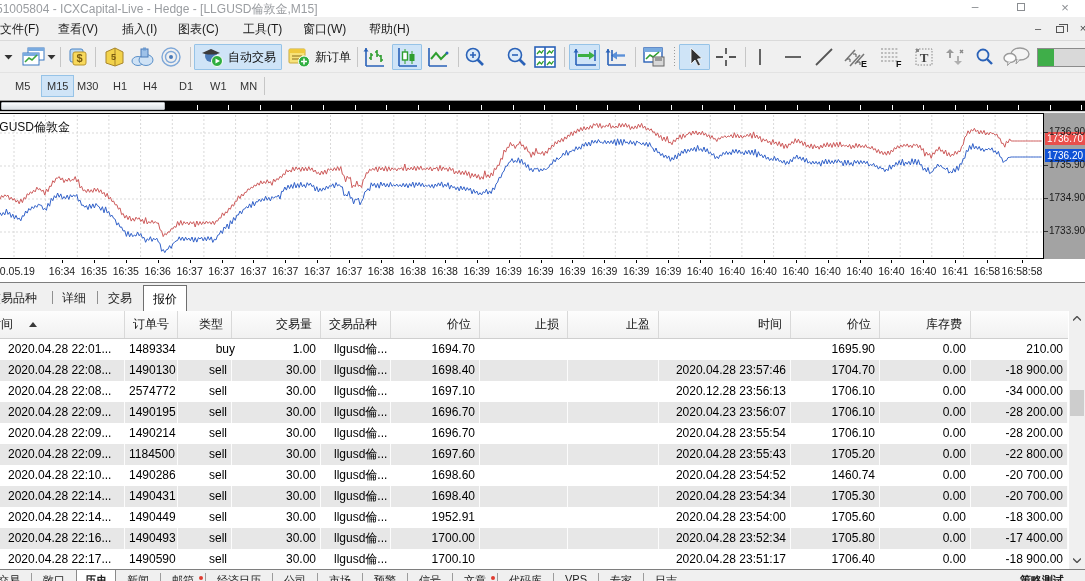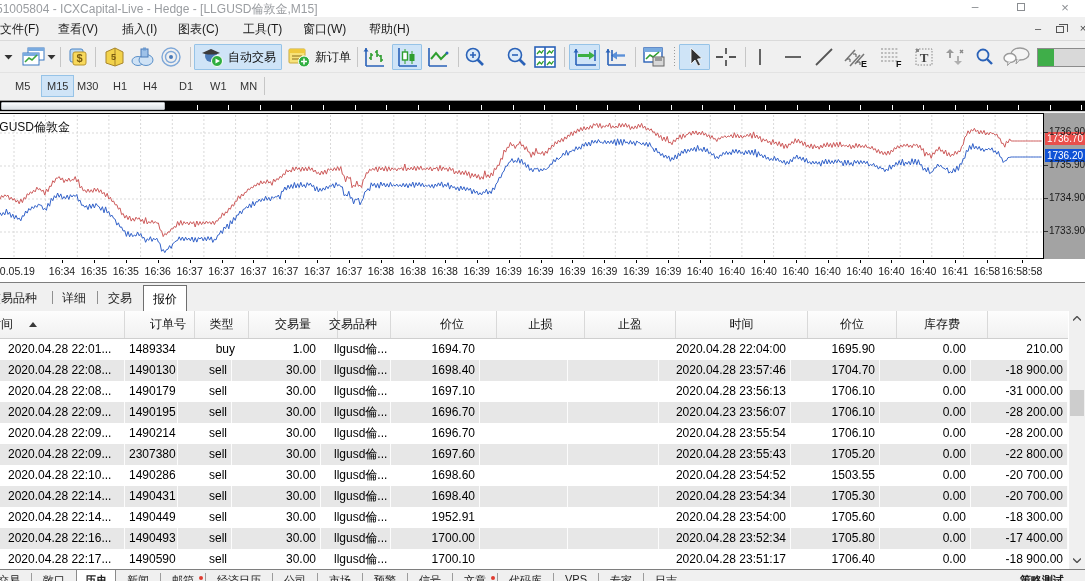--- a/index.html
+++ b/index.html
@@ -63,21 +63,21 @@
   .tabstrip { position:absolute; left:0; top:282px; width:1085px; height:29px; background:#f0f0f0; border-top:1px solid #7e7e7e; }
   .ts-item { position:absolute; top:7px; font-size:12px; color:#222; white-space:nowrap; }
   .ts-sep { position:absolute; top:8px; width:1px; height:13px; background:#8f8f8f; }
   .ts-active { position:absolute; left:143px; top:2px; width:44px; height:27px; background:#fff; border:1px solid #6f6f6f; border-bottom:none; text-align:center; font-size:12px; color:#000; padding-top:5px; }
 
   
   .grid { position:absolute; left:0; top:311px; width:1085px; height:258px; background:#fff; overflow:hidden; }
   .ghead { position:absolute; left:0; top:0; width:1068px; height:28px; background:linear-gradient(#fdfdfd,#f1f1f1); border-bottom:1px solid #cfcfcf; }
   .gh-cell { position:absolute; top:0; height:27px; font-size:12px; color:#111; display:flex; align-items:center; border-right:1px solid #d9d9d9; padding:0 8px; }
   .gh-cell.al { justify-content:flex-start; }
-  .gh-cell.ar { justify-content:center;margin-left:17px; }
+  .gh-cell.ar { justify-content:flex-end; }
   .sort-ind { display:inline-block; width:0; height:0; border-left:4px solid transparent; border-right:4px solid transparent; border-bottom:5px solid #3a3a3a; margin-left:16px; }
   .gbody { position:absolute; left:0; top:28px; width:1068px; height:230px; overflow:hidden; }
   .grow { position:relative; width:1068px; height:21px; }
   .grow.odd { background:#e7e7e7; }
   .gcell { position:absolute; top:0; height:21px; font-size:12px; color:#000; line-height:21px; white-space:nowrap; overflow:hidden; border-right:1px solid rgba(255,255,255,0.85); padding:0 4px; }
   .gcell.c0 { padding-left:8px; }
   .gcell.al { text-align:left; }
   .gcell.ar { text-align:right; }
   .gcell.sym { padding-left:13px; }
 
@@ -534,52 +534,51 @@
     <div class="gbody" id="gbody">
         <div class="grow">
           <div class="gcell al c0" style="left: 0px; width: 125px;">2020.04.28 22:01...</div>
           <div class="gcell ar" style="left: 125px; width: 53px;">1489334</div>
           <div class="gcell ar" style="left: 186px; width: 54px;">buy</div>
           <div class="gcell ar" style="left: 232px; width: 89px;">1.00</div>
           <div class="gcell al sym" style="left: 321px; width: 70px;">llgusd倫...</div>
           <div class="gcell ar" style="left: 391px; width: 89px;">1694.70</div>
           <div class="gcell ar" style="left: 480px; width: 88px;"></div>
           <div class="gcell ar" style="left: 568px; width: 91px;"></div>
-          <div class="gcell ar" style="left: 659px; width: 132px;">2020.04.28 22:04:00</div>
           <div class="gcell ar" style="left: 791px; width: 89px;">1695.90</div>
           <div class="gcell ar" style="left: 880px; width: 91px;">0.00</div>
           <div class="gcell ar" style="left: 971px; width: 97px;">210.00</div>
         </div>
         <div class="grow odd">
           <div class="gcell al c0" style="left: 0px; width: 125px;">2020.04.28 22:08...</div>
           <div class="gcell ar" style="left: 125px; width: 53px;">1490130</div>
           <div class="gcell ar" style="left: 178px; width: 54px;">sell</div>
           <div class="gcell ar" style="left: 232px; width: 89px;">30.00</div>
           <div class="gcell al sym" style="left: 321px; width: 70px;">llgusd倫...</div>
           <div class="gcell ar" style="left: 391px; width: 89px;">1698.40</div>
           <div class="gcell ar" style="left: 480px; width: 88px;"></div>
           <div class="gcell ar" style="left: 568px; width: 91px;"></div>
           <div class="gcell ar" style="left: 659px; width: 132px;">2020.04.28 23:57:46</div>
           <div class="gcell ar" style="left: 791px; width: 89px;">1704.70</div>
           <div class="gcell ar" style="left: 880px; width: 91px;">0.00</div>
           <div class="gcell ar" style="left: 971px; width: 97px;">-18 900.00</div>
         </div>
         <div class="grow">
           <div class="gcell al c0" style="left: 0px; width: 125px;">2020.04.28 22:08...</div>
-          <div class="gcell ar" style="left: 125px; width: 53px;">1490179</div>
+          <div class="gcell ar" style="left: 125px; width: 53px;">2574772</div>
           <div class="gcell ar" style="left: 178px; width: 54px;">sell</div>
           <div class="gcell ar" style="left: 232px; width: 89px;">30.00</div>
           <div class="gcell al sym" style="left: 321px; width: 70px;">llgusd倫...</div>
           <div class="gcell ar" style="left: 391px; width: 89px;">1697.10</div>
           <div class="gcell ar" style="left: 480px; width: 88px;"></div>
           <div class="gcell ar" style="left: 568px; width: 91px;"></div>
-          <div class="gcell ar" style="left: 659px; width: 132px;">2020.04.28 23:56:13</div>
+          <div class="gcell ar" style="left: 659px; width: 132px;">2020.12.28 23:56:13</div>
           <div class="gcell ar" style="left: 791px; width: 89px;">1706.10</div>
           <div class="gcell ar" style="left: 880px; width: 91px;">0.00</div>
-          <div class="gcell ar" style="left: 971px; width: 97px;">-31 000.00</div>
+          <div class="gcell ar" style="left: 971px; width: 97px;">-34 000.00</div>
         </div>
         <div class="grow odd">
           <div class="gcell al c0" style="left: 0px; width: 125px;">2020.04.28 22:09...</div>
           <div class="gcell ar" style="left: 125px; width: 53px;">1490195</div>
           <div class="gcell ar" style="left: 178px; width: 54px;">sell</div>
           <div class="gcell ar" style="left: 232px; width: 89px;">30.00</div>
           <div class="gcell al sym" style="left: 321px; width: 70px;">llgusd倫...</div>
           <div class="gcell ar" style="left: 391px; width: 89px;">1696.70</div>
           <div class="gcell ar" style="left: 480px; width: 88px;"></div>
           <div class="gcell ar" style="left: 568px; width: 91px;"></div>
@@ -597,21 +596,21 @@
           <div class="gcell ar" style="left: 391px; width: 89px;">1696.70</div>
           <div class="gcell ar" style="left: 480px; width: 88px;"></div>
           <div class="gcell ar" style="left: 568px; width: 91px;"></div>
           <div class="gcell ar" style="left: 659px; width: 132px;">2020.04.28 23:55:54</div>
           <div class="gcell ar" style="left: 791px; width: 89px;">1706.10</div>
           <div class="gcell ar" style="left: 880px; width: 91px;">0.00</div>
           <div class="gcell ar" style="left: 971px; width: 97px;">-28 200.00</div>
         </div>
         <div class="grow odd">
           <div class="gcell al c0" style="left: 0px; width: 125px;">2020.04.28 22:09...</div>
-          <div class="gcell ar" style="left: 125px; width: 53px;">2307380</div>
+          <div class="gcell ar" style="left: 125px; width: 53px;">1184500</div>
           <div class="gcell ar" style="left: 178px; width: 54px;">sell</div>
           <div class="gcell ar" style="left: 232px; width: 89px;">30.00</div>
           <div class="gcell al sym" style="left: 321px; width: 70px;">llgusd倫...</div>
           <div class="gcell ar" style="left: 391px; width: 89px;">1697.60</div>
           <div class="gcell ar" style="left: 480px; width: 88px;"></div>
           <div class="gcell ar" style="left: 568px; width: 91px;"></div>
           <div class="gcell ar" style="left: 659px; width: 132px;">2020.04.28 23:55:43</div>
           <div class="gcell ar" style="left: 791px; width: 89px;">1705.20</div>
           <div class="gcell ar" style="left: 880px; width: 91px;">0.00</div>
           <div class="gcell ar" style="left: 971px; width: 97px;">-22 800.00</div>
@@ -619,21 +618,21 @@
         <div class="grow">
           <div class="gcell al c0" style="left: 0px; width: 125px;">2020.04.28 22:10...</div>
           <div class="gcell ar" style="left: 125px; width: 53px;">1490286</div>
           <div class="gcell ar" style="left: 178px; width: 54px;">sell</div>
           <div class="gcell ar" style="left: 232px; width: 89px;">30.00</div>
           <div class="gcell al sym" style="left: 321px; width: 70px;">llgusd倫...</div>
           <div class="gcell ar" style="left: 391px; width: 89px;">1698.60</div>
           <div class="gcell ar" style="left: 480px; width: 88px;"></div>
           <div class="gcell ar" style="left: 568px; width: 91px;"></div>
           <div class="gcell ar" style="left: 659px; width: 132px;">2020.04.28 23:54:52</div>
-          <div class="gcell ar" style="left: 791px; width: 89px;">1503.55</div>
+          <div class="gcell ar" style="left: 791px; width: 89px;">1460.74</div>
           <div class="gcell ar" style="left: 880px; width: 91px;">0.00</div>
           <div class="gcell ar" style="left: 971px; width: 97px;">-20 700.00</div>
         </div>
         <div class="grow odd">
           <div class="gcell al c0" style="left: 0px; width: 125px;">2020.04.28 22:14...</div>
           <div class="gcell ar" style="left: 125px; width: 53px;">1490431</div>
           <div class="gcell ar" style="left: 178px; width: 54px;">sell</div>
           <div class="gcell ar" style="left: 232px; width: 89px;">30.00</div>
           <div class="gcell al sym" style="left: 321px; width: 70px;">llgusd倫...</div>
           <div class="gcell ar" style="left: 391px; width: 89px;">1698.40</div>

